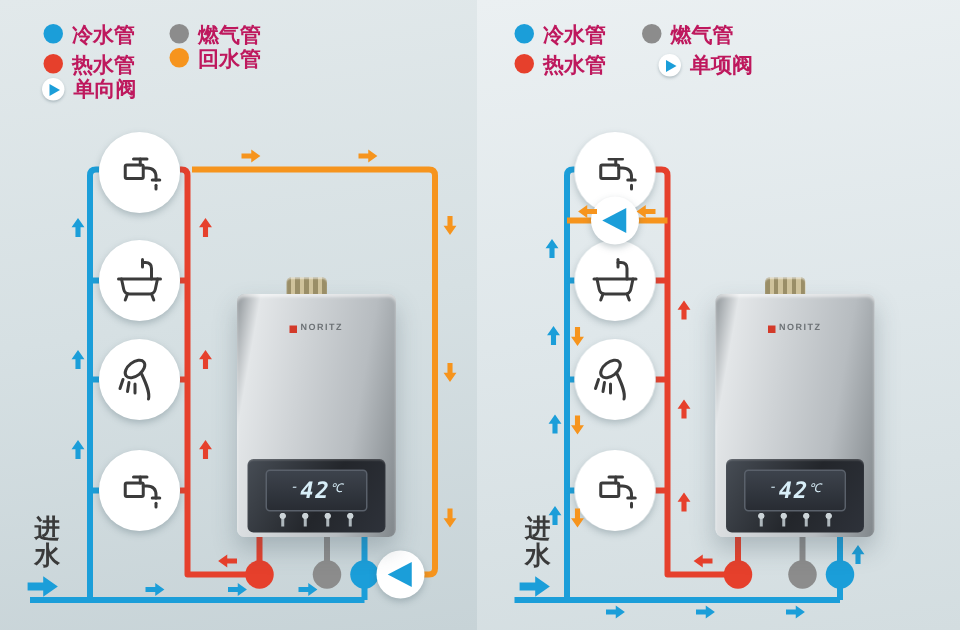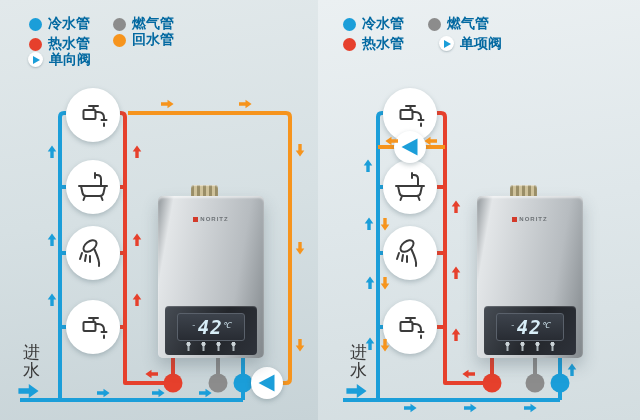--- a/index.html
+++ b/index.html
@@ -5,32 +5,32 @@
   html,body{margin:0;padding:0;background:#eee;}
   .stage{position:relative;width:640px;height:420px;overflow:hidden;
          font-family:"Liberation Sans",sans-serif;}
   .bg{position:absolute;top:0;height:420px;}
   .bg-left{left:0;width:318px;background:linear-gradient(172deg,#e2e9eb 0%,#d6e0e3 50%,#c7d3d7 100%);}
   .bg-right{left:318px;width:322px;background:linear-gradient(172deg,#ebf0f2 0%,#dfe7ea 50%,#d3dde0 100%);}
   svg.pipes{position:absolute;left:0;top:0;}
   .shadowed{filter:drop-shadow(0 2px 2.5px rgba(70,95,105,.32));}
 
   
-  .legend-item{position:absolute;display:flex;align-items:flex-end;gap:6px;
-               font-size:14px;font-weight:700;color:#0369a1;line-height:15px;}
+  .legend-item{position:absolute;display:flex;align-items:flex-start;gap:6px;
+               font-size:14px;font-weight:700;color:#be185d;line-height:15px;}
   .dot{width:13px;height:13px;border-radius:50%;flex:0 0 auto;}
   .dot-cold{background:#1b9ed9;} .dot-hot{background:#e6402c;}
   .dot-gas{background:#8c8c8c;}  .dot-return{background:#f6941d;}
   .valve-mini{width:15px;height:15px;border-radius:50%;background:#fff;flex:0 0 auto;
               box-shadow:0 1px 2px rgba(70,95,105,.35);display:flex;align-items:center;justify-content:center;}
   .valve-mini .tri{width:0;height:0;border-left:7px solid #1b9ed9;
                    border-top:4.5px solid transparent;border-bottom:4.5px solid transparent;margin-left:2px;}
 
   
-  .inlet{position:absolute;width:19px;font-size:17px;font-weight:400;color:#3a3a3a;
+  .inlet{position:absolute;width:19px;font-size:17px;font-weight:700;color:#3a3a3a;
          line-height:1.08;word-break:break-all;text-align:center;}
 
   
   .heater{position:absolute;top:196px;width:106px;height:162px;border-radius:5px;
           background:linear-gradient(100deg,#8e9498 0%,#e3e6e8 12%,#cfd3d6 38%,#b7bcc0 70%,#80868a 100%);
           box-shadow:inset 0 2px 2px rgba(255,255,255,.55),0 8px 16px rgba(60,80,90,.28);}
   .heater-left{left:158px;} .heater-right{left:477px;}
   .flue{position:absolute;top:-11px;left:33px;width:27px;height:11px;border-radius:3px 3px 0 0;
         background:repeating-linear-gradient(90deg,#9a8e67 0 3px,#cfc29b 3px 6px);
         box-shadow:inset 0 1px 1px rgba(255,255,255,.5);}
@@ -38,21 +38,21 @@
         align-items:center;gap:2px;font-size:6px;font-weight:700;letter-spacing:1px;color:#6d7276;}
   .logo-sq{width:5px;height:5px;background:#d33a2a;flex:0 0 auto;}
   .panel{position:absolute;left:7px;right:7px;top:110px;bottom:3px;border-radius:4px;
          background:linear-gradient(120deg,#474d55 0%,#23262b 55%,#2e323a 100%);
          box-shadow:inset 0 1px 1px rgba(255,255,255,.18);}
   .screen{position:absolute;left:12px;right:12px;top:7px;height:26px;border:1px solid #5a616b;
           border-radius:3px;background:linear-gradient(180deg,#3d434c,#282c33);
           display:flex;align-items:center;justify-content:center;
           font-family:"DejaVu Sans Mono",monospace;font-style:italic;color:#d8eef8;}
   .dp{font-size:9px;margin-right:1px;align-self:flex-start;margin-top:6px;}
-  .dv{font-size:19px;font-weight:700;letter-spacing:1px;}
+  .dv{font-size:15px;font-weight:700;letter-spacing:1px;}
   .du{font-size:8px;align-self:flex-start;margin-top:5px;}
   .btns{position:absolute;bottom:4px;left:50%;transform:translateX(-50%);display:flex;gap:9px;}
   .btn{width:6px;height:9px;
        background:radial-gradient(circle at 50% 22%,#ccd4d8 0 1.8px,transparent 2.4px),
                   linear-gradient(#aeb7bc,#aeb7bc) 50% 100%/2px 5px no-repeat;}
 </style>
 </head>
 <body>
 
 <div class="stage">

